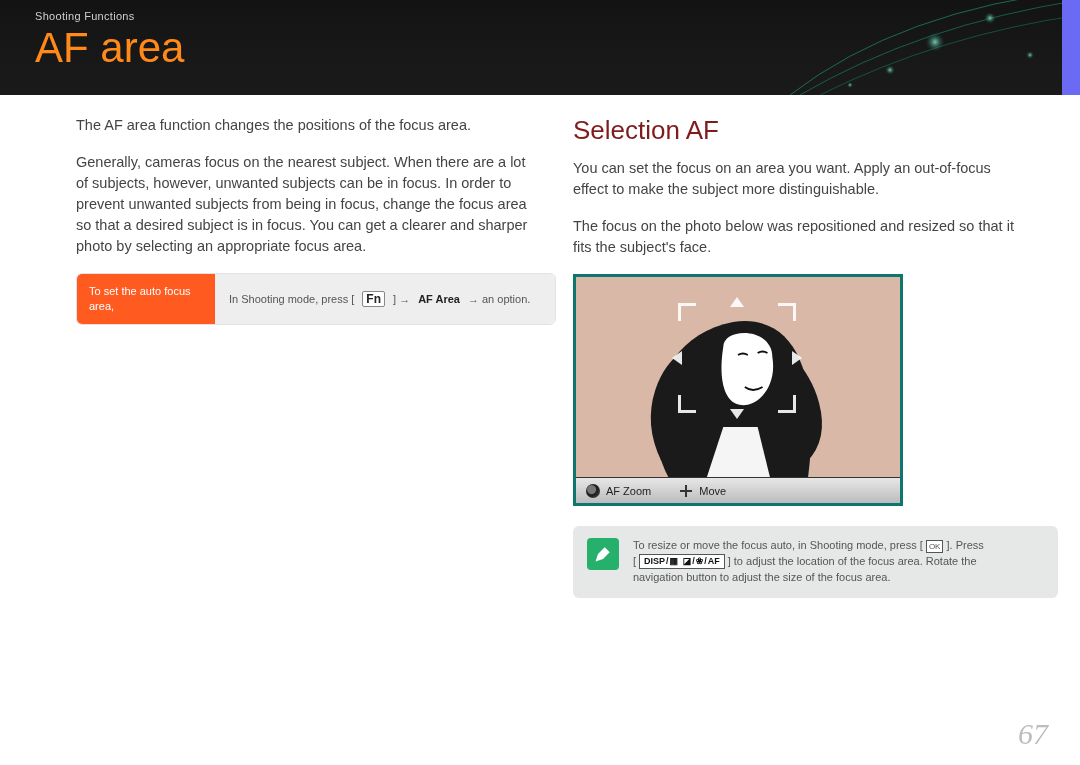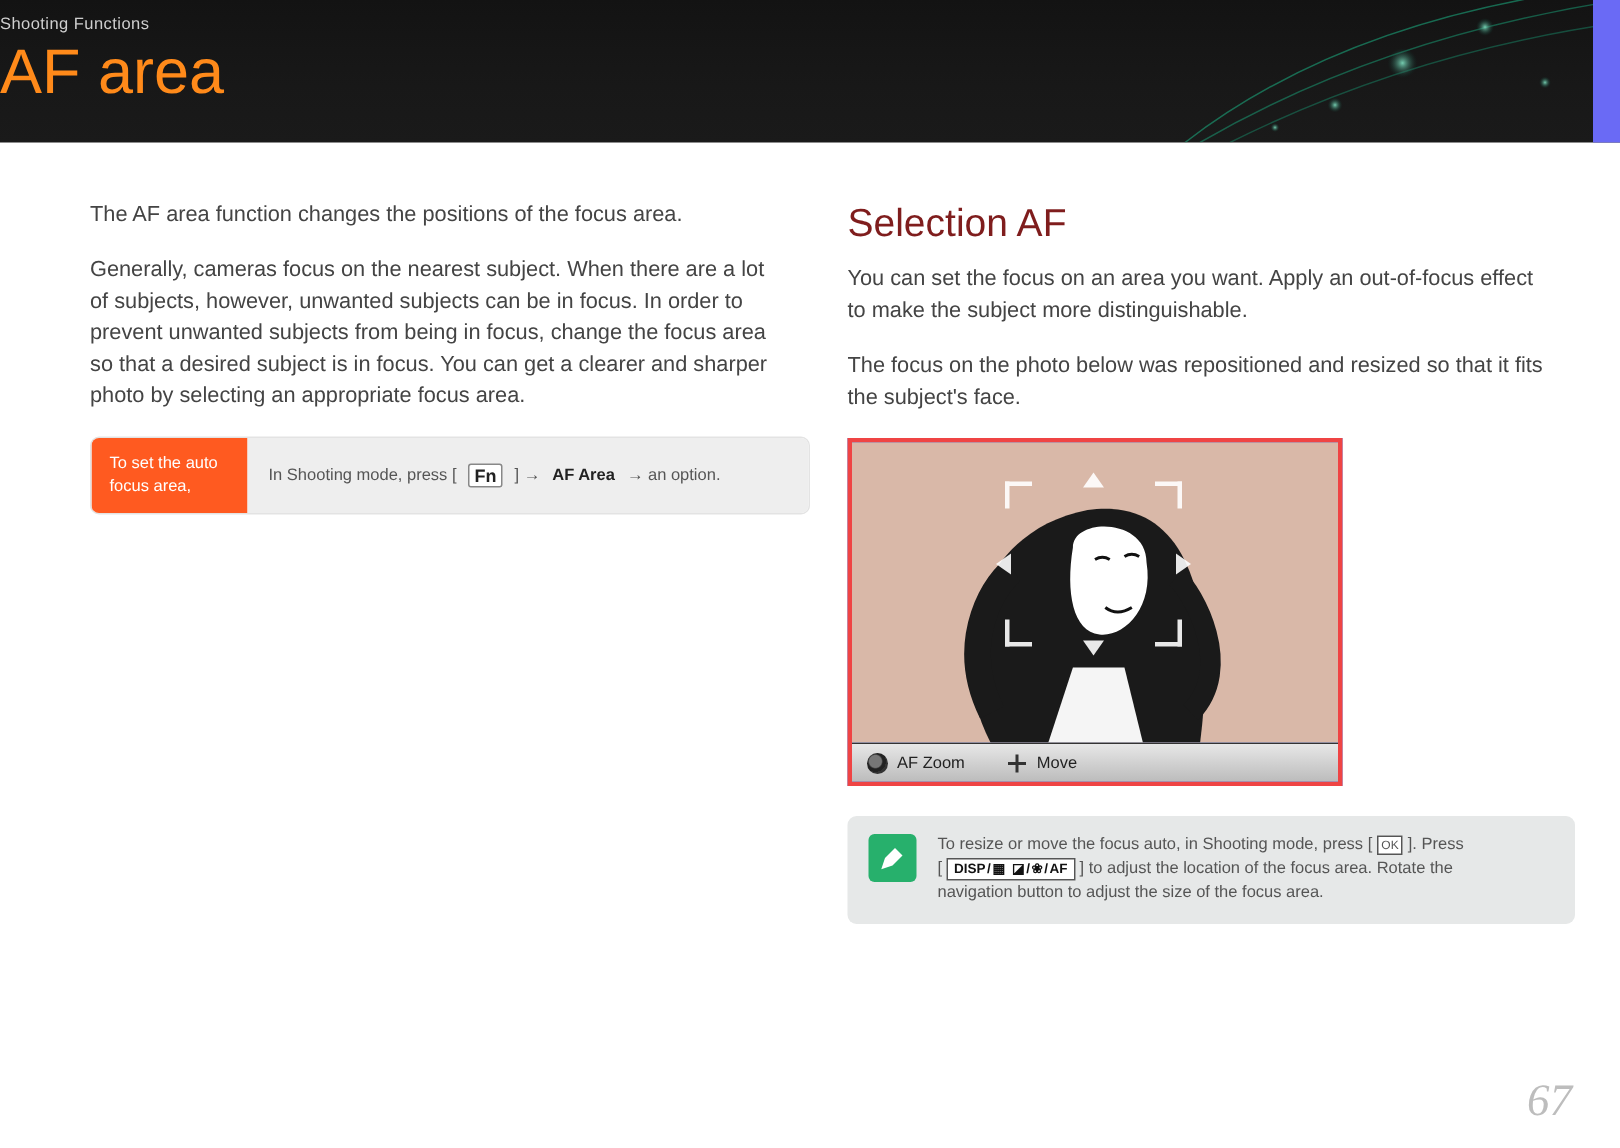--- a/index.html
+++ b/index.html
@@ -4,20 +4,21 @@
 <style>
   * { box-sizing: border-box; margin: 0; padding: 0; }
   html, body { width: 1080px; height: 765px; font-family: Arial, Helvetica, sans-serif; background:#fff; color:#333; }
   .page { position:relative; width:1080px; height:765px; overflow:hidden; }
 
   
   .header {
     position:relative;
     height:95px;
     background: linear-gradient(to bottom, #131313 0%, #181818 60%, #1a1a1a 100%);
+    padding-left:35px;
     padding-top:10px;
   }
   .breadcrumb {
     font-size:11px;
     color:#cfcfcf;
     letter-spacing:0.3px;
   }
   .page-title {
     font-size:42px;
     font-weight:400;
@@ -34,21 +35,22 @@
     position:absolute;
     right:0; top:0;
     width:18px; height:95px;
     background:#6a6af5;
   }
 
   
   .columns {
     display:flex;
     gap:40px;
-    padding:38px 50px 0 60px;
+    padding:20px 50px 0 60px;
+    margin-left:16px;
   }
   .col { flex:1 1 50%; min-width:0; }
   .body-text {
     font-size:14.5px;
     line-height:1.45;
     color:#444;
     margin-bottom:16px;
   }
   .section-title {
     font-size:26px;
@@ -64,21 +66,21 @@
     overflow:hidden;
     border:1px solid #e3e3e3;
     font-size:11px;
     margin-top:8px;
     width:480px;
   }
   .instr-left {
     background:#ff5a20;
     color:#fff;
     padding:10px 12px;
-    width:104px;
+    width:138px;
     line-height:1.35;
   }
   .instr-right {
     background:#eeeeee;
     color:#555;
     padding:12px 14px;
     flex:1;
     display:flex;
     align-items:center;
     gap:8px;
@@ -94,22 +96,22 @@
     color:#222;
     background:#fff;
     line-height:14px;
     display:inline-block;
   }
 
 
   
   .preview {
     width:330px;
-    border:3px solid #ef4444;
-    background:#3b82f6;
+    border:3px solid #0f766e;
+    background:#b91c1c;
     margin-top:10px;
   }
   .preview-img {
     position:relative;
     width:100%;
     height:200px;
     background:#d9b8a8;
     overflow:hidden;
   }
   .preview-img svg { width:100%; height:100%; display:block; }

